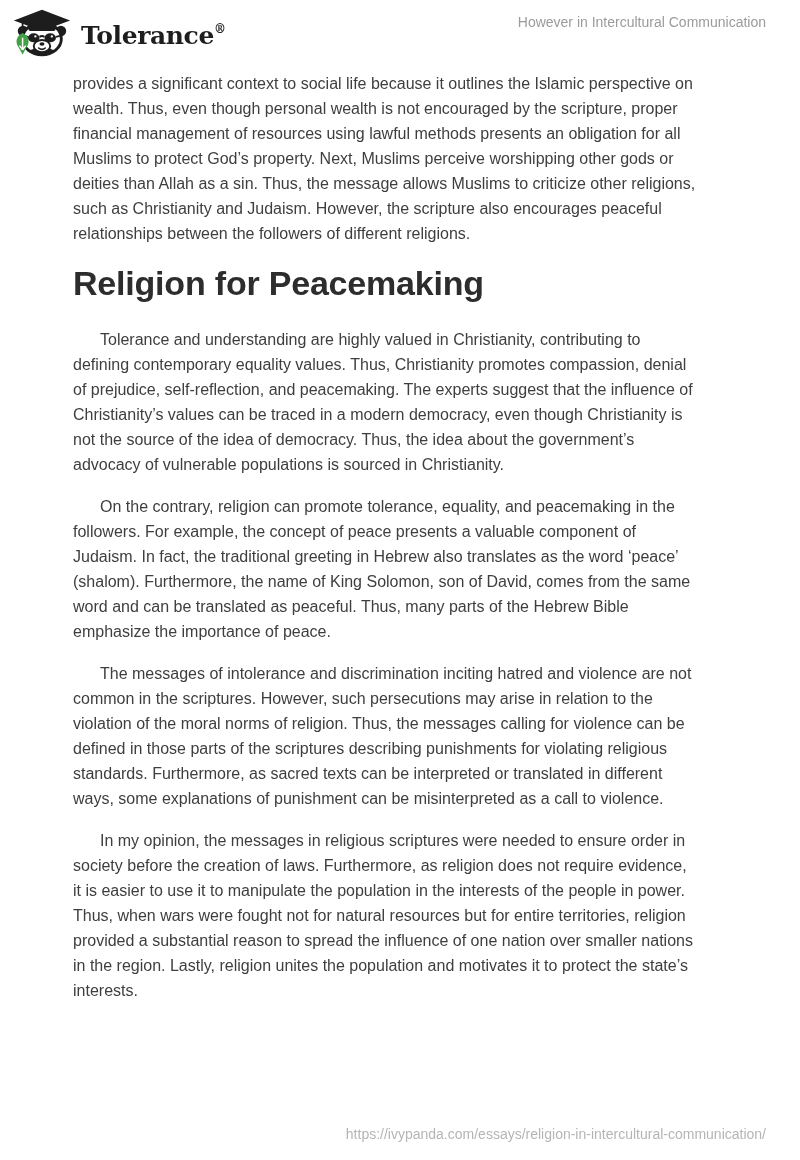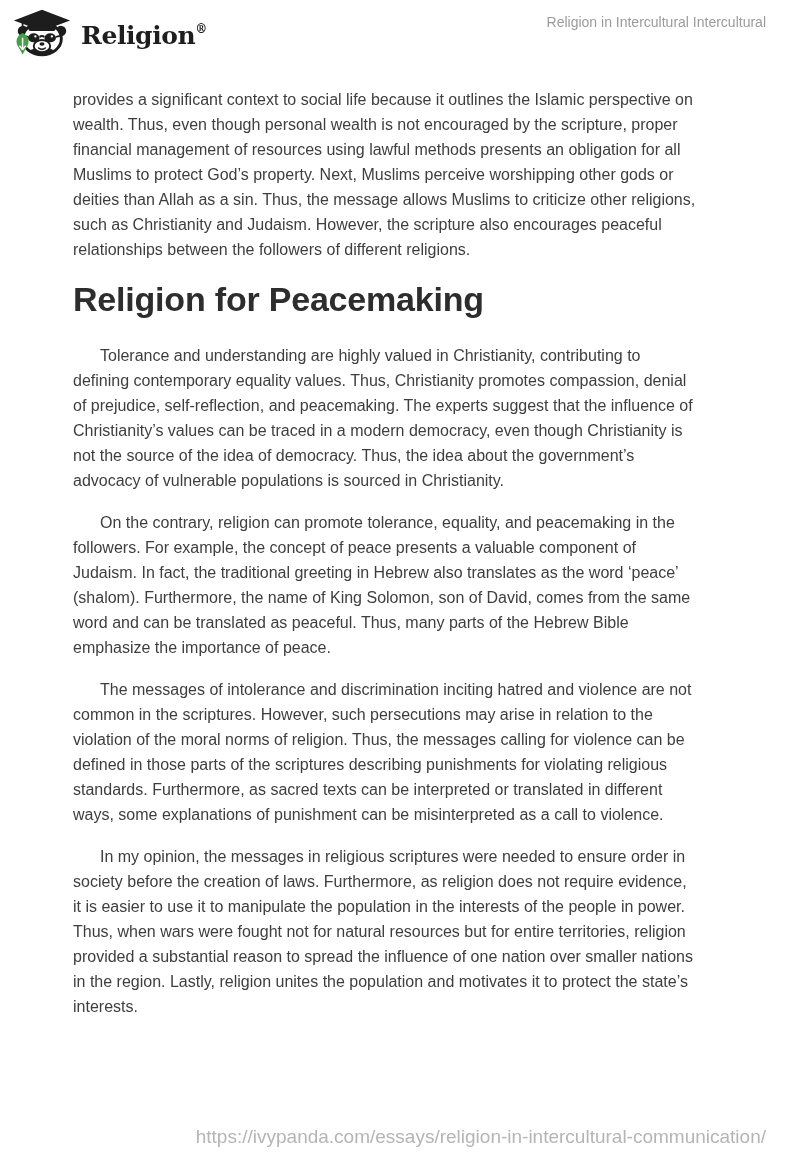--- a/index.html
+++ b/index.html
@@ -46,42 +46,42 @@
   }
 
   
   .content {
     position: absolute;
     left: 73px;
     top: 71px;
     width: 712px;
   }
   .para {
-    margin: 16px 0 17px 0;
+    margin: 0 0 17px 0;
     font-size: 16px;
     line-height: 25px;
     color: #3e3e3e;
     white-space: pre-line;
   }
   .para.indent { text-indent: 27px; }
   h1.section-heading {
     margin: 22px 0 28px 0;
     font-size: 34px;
     line-height: 31px;
     font-weight: 700;
     color: #2d2d2d;
     letter-spacing: -0.2px;
   }
 
   
   .source-url {
     position: absolute;
     right: 34px;
     top: 1126px;
-    font-size: 19px;
+    font-size: 14px;
     color: #b5b5b5;
   }
 </style>
 </head>
 <body>
 
 <div class="page">
 
   <div class="brand-row">
     <svg class="logo-svg" width="62" height="54" viewBox="0 0 64 54">
@@ -110,24 +110,24 @@
       <circle cx="26.2" cy="31.6" r="1.2" fill="#ffffff"></circle>
       <circle cx="43.2" cy="31.6" r="1.2" fill="#ffffff"></circle>
 
       <rect x="19" y="13" width="28" height="13" rx="2" fill="#1d1d1d"></rect>
       <polygon points="4,15 33,4 62,15 33,26" fill="#1d1d1d"></polygon>
 
       <line x1="13" y1="15" x2="13" y2="31" stroke="#1d1d1d" stroke-width="1.8"></line>
       <path d="M13 28 C7.5 30.5 5.5 35.5 7.5 40.5 C9.5 44.5 11 46.5 13 50.5 C15 46.5 16.5 44.5 18.5 40.5 C20.5 35.5 18.5 30.5 13 28 Z" fill="#43a047"></path>
       <path d="M13 33 L13 45.5 M13 45.5 L9.8 41 M13 45.5 L16.2 41" stroke="#ffffff" stroke-width="1.5" fill="none"></path>
     </svg>
-    <span class="brand-text"><span>Religion</span><sup>®</sup></span>
+    <span class="brand-text"><span>Tolerance</span><sup>®</sup></span>
   </div>
 
-  <div class="doc-title">Religion in Intercultural Intercultural</div>
+  <div class="doc-title">However in Intercultural Communication</div>
 
   <div class="content">
     <p class="para">provides a significant context to social life because it outlines the Islamic perspective on
 wealth. Thus, even though personal wealth is not encouraged by the scripture, proper
 financial management of resources using lawful methods presents an obligation for all
 Muslims to protect God’s property. Next, Muslims perceive worshipping other gods or
 deities than Allah as a sin. Thus, the message allows Muslims to criticize other religions,
 such as Christianity and Judaism. However, the scripture also encourages peaceful
 relationships between the followers of different religions.</p>
     <h1 class="section-heading">Religion for Peacemaking</h1>

